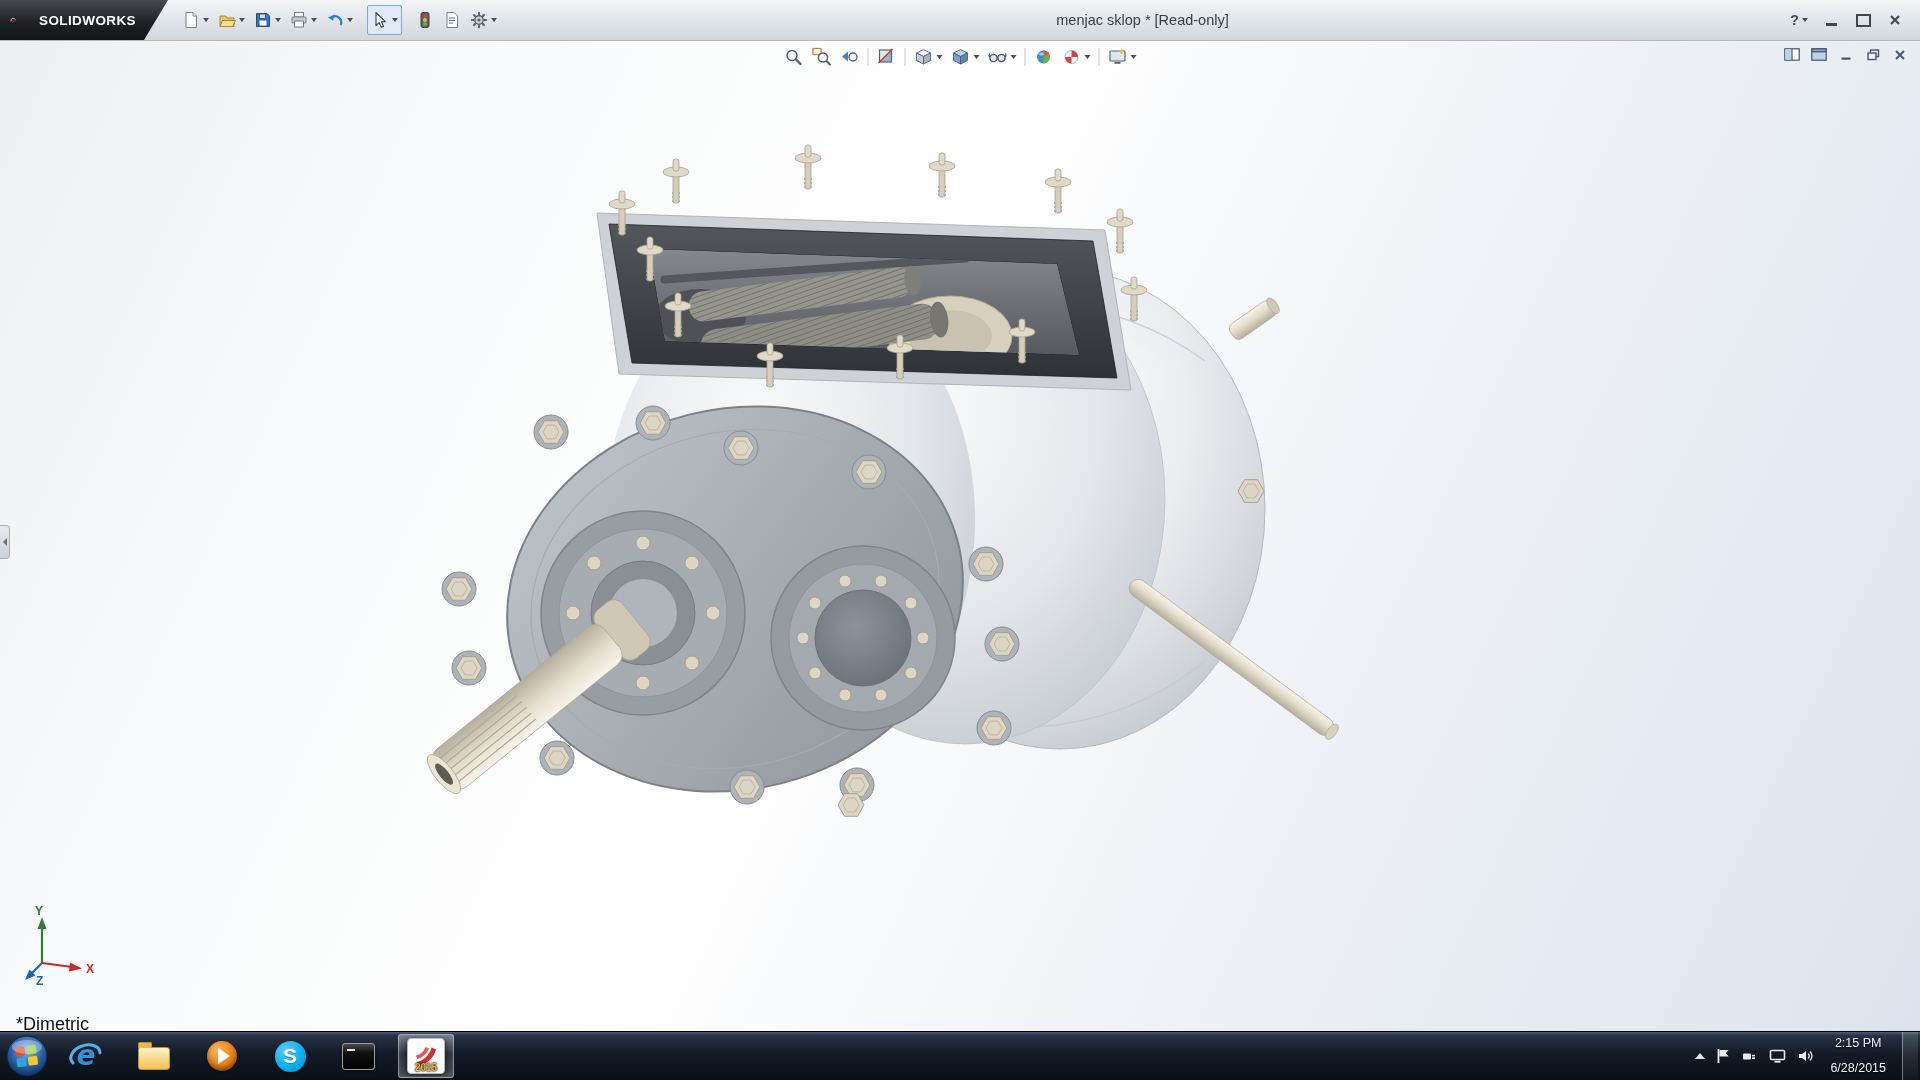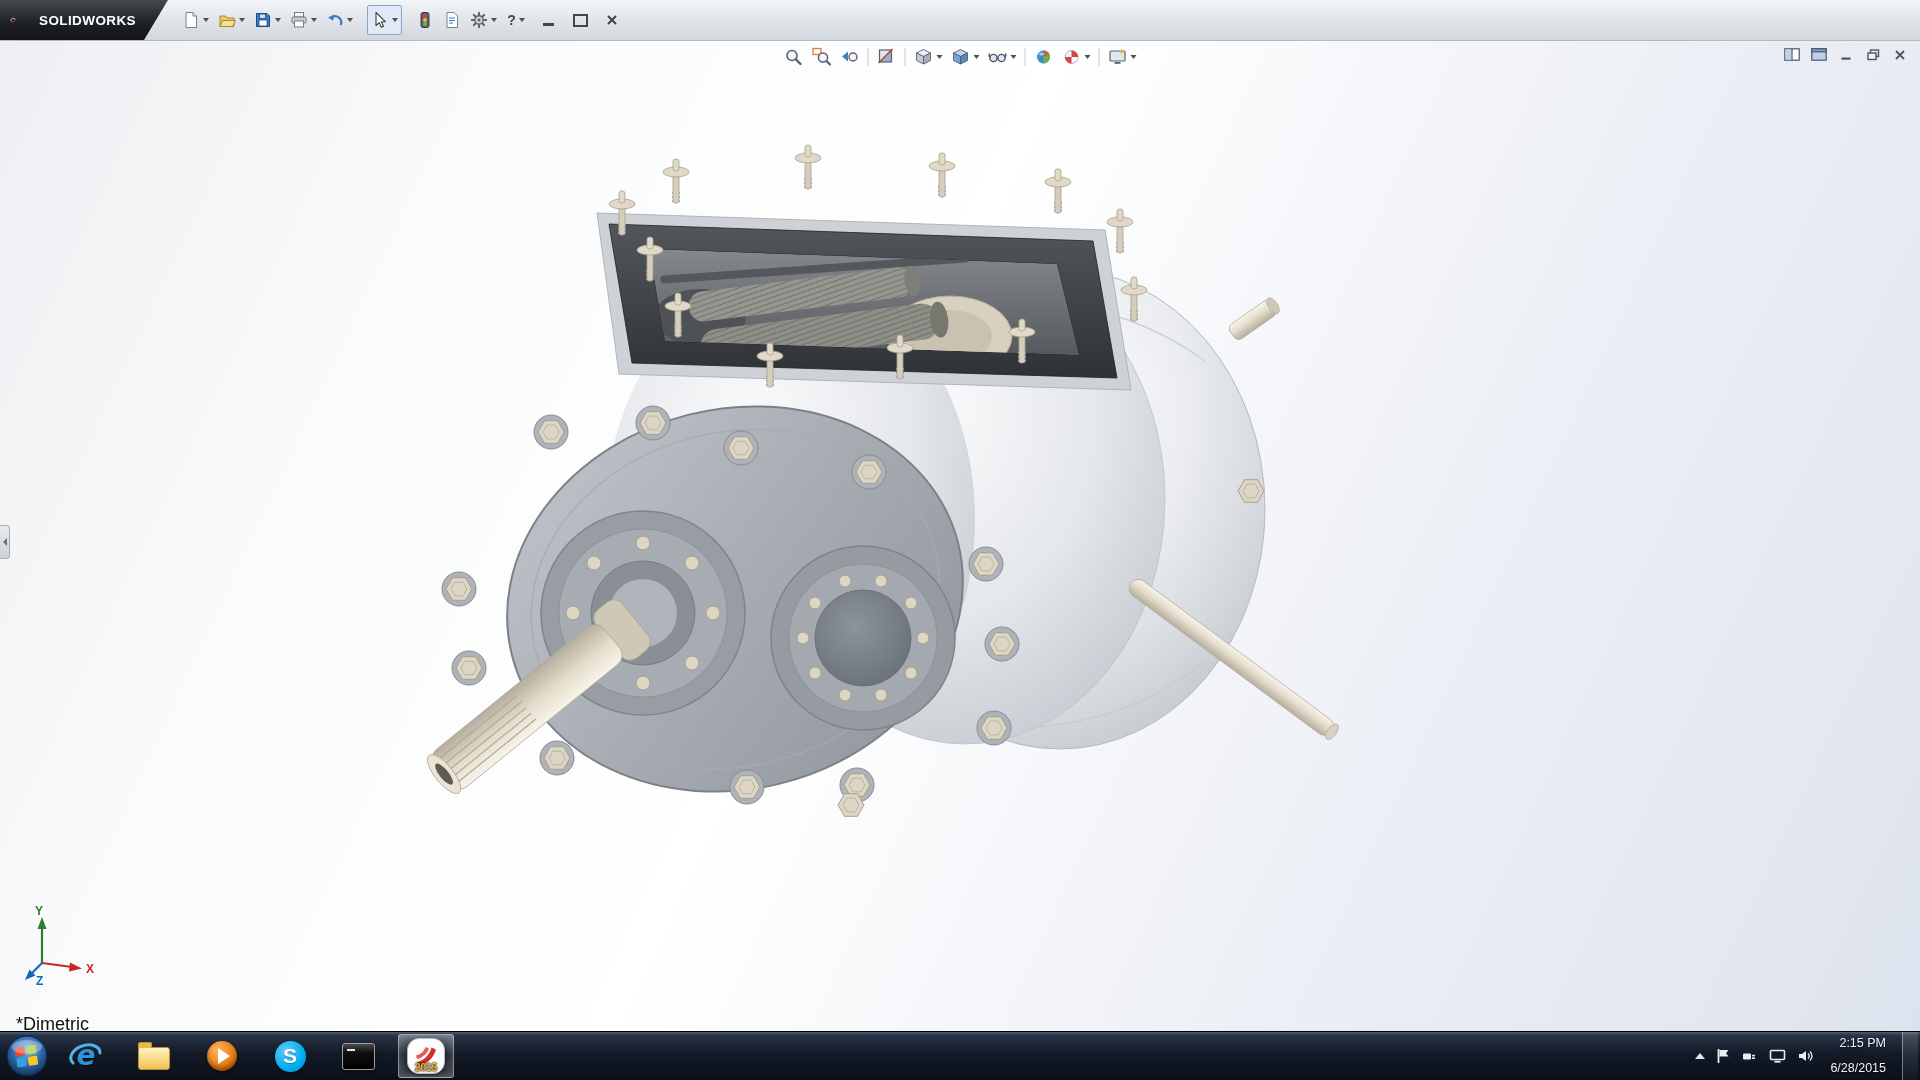--- a/index.html
+++ b/index.html
@@ -44,25 +44,25 @@
   .ie-wrap{position:relative;width:34px;height:34px;display:flex;align-items:center;justify-content:center;}
   .ie-e{font-family:"DejaVu Sans",sans-serif;font-style:italic;font-weight:bold;font-size:28px;color:#2e93dd;line-height:1;text-shadow:0 1px 2px rgba(0,0,0,.5);}
   .ie-ring{position:absolute;left:0;top:2px;}
   .folder{position:relative;width:30px;height:21px;background:linear-gradient(#fff3c4,#f2c14e);border:1px solid #b8913a;border-radius:2px 3px 3px 3px;margin-top:5px;}
   .folder::before{content:"";position:absolute;left:-1px;top:-6px;width:12px;height:5px;background:#eab94a;border:1px solid #b8913a;border-bottom:none;border-radius:2px 2px 0 0;}
   .wmp{width:30px;height:30px;border-radius:50%;background:radial-gradient(circle at 35% 30%,#ffb35c,#e87c12 60%,#a85107);display:flex;align-items:center;justify-content:center;box-shadow:inset 0 -3px 5px rgba(0,0,0,.35),0 1px 3px rgba(0,0,0,.5);}
   .wmp span{margin-left:4px;width:0;height:0;border-left:12px solid #fff;border-top:8px solid transparent;border-bottom:8px solid transparent;}
   .skype{width:31px;height:31px;border-radius:50%;background:radial-gradient(circle at 35% 30%,#5fc9f8,#00aff0 60%,#0081c4);color:#fff;font-weight:bold;font-size:21px;display:flex;align-items:center;justify-content:center;text-shadow:0 1px 1px rgba(0,0,0,.3);box-shadow:0 1px 3px rgba(0,0,0,.5);}
   .cmd{width:31px;height:25px;background:linear-gradient(#4a4a4a,#101010 35%,#000);border:1px solid #9aa0a6;border-radius:3px;position:relative;box-shadow:0 1px 3px rgba(0,0,0,.5);}
   .cmd::before{content:"";position:absolute;left:4px;top:5px;width:8px;height:2px;background:#e8e8e8;}
-  .swicon{position:relative;width:36px;height:34px;background:#fdfdfd;border-radius:12px;border:1px solid #b8bcc2;display:flex;align-items:center;justify-content:center;box-shadow:0 1px 3px rgba(0,0,0,.5);}
+  .swicon{position:relative;width:36px;height:34px;background:#fdfdfd;border-radius:4px;border:1px solid #b8bcc2;display:flex;align-items:center;justify-content:center;box-shadow:0 1px 3px rgba(0,0,0,.5);}
   .sw-badge{position:absolute;left:0;right:0;bottom:0;text-align:center;font-size:10px;font-weight:bold;color:#f2b632;text-shadow:0 0 2px #000,0 0 2px #000;line-height:1;}
   .tray{margin-left:auto;display:flex;align-items:center;gap:11px;height:100%;padding-right:2px;}
   .tray-chevron{width:0;height:0;border-left:5px solid transparent;border-right:5px solid transparent;border-bottom:6px solid #dfe5ec;}
-  .clock{display:flex;flex-direction:column;align-items:flex-end;justify-content:center;color:#eef3f8;font-size:12.5px;line-height:1.4;text-shadow:0 1px 2px rgba(0,0,0,.85);padding:0 5px;gap:8px;}
+  .clock{display:flex;flex-direction:column;align-items:center;justify-content:center;color:#eef3f8;font-size:12.5px;line-height:1.4;text-shadow:0 1px 2px rgba(0,0,0,.85);padding:0 5px;gap:8px;}
   .show-desktop{width:15px;height:100%;border-left:1px solid rgba(255,255,255,.4);background:linear-gradient(rgba(255,255,255,.14),rgba(255,255,255,.03));}
 </style>
 </head>
 <body>
 
 <div class="app">
 
   <div class="titlebar">
     <div class="logo-block">
       <svg width="20" height="20" viewBox="0 0 20 20">
@@ -145,20 +145,21 @@
             <line x1="3.9" y1="3.9" x2="5.2" y2="5.2"></line>
               <line x1="12.8" y1="12.8" x2="14.1" y2="14.1"></line>
             <line x1="14.1" y1="3.9" x2="12.8" y2="5.2"></line>
               <line x1="5.2" y1="12.8" x2="3.9" y2="14.1"></line>
           </g>
         </svg>
           <span class="dd"></span>
       </div>
     </div>
 
+    <div class="title-area">menjac sklop * [Read-only]</div>
 
     <div class="caption">
       <div class="cap-btn">
         <span>?</span>
         <span class="dd"></span>
       </div>
       <div class="cap-btn">
           <span class="glyph-min"></span>
         </div>
       <div class="cap-btn">

